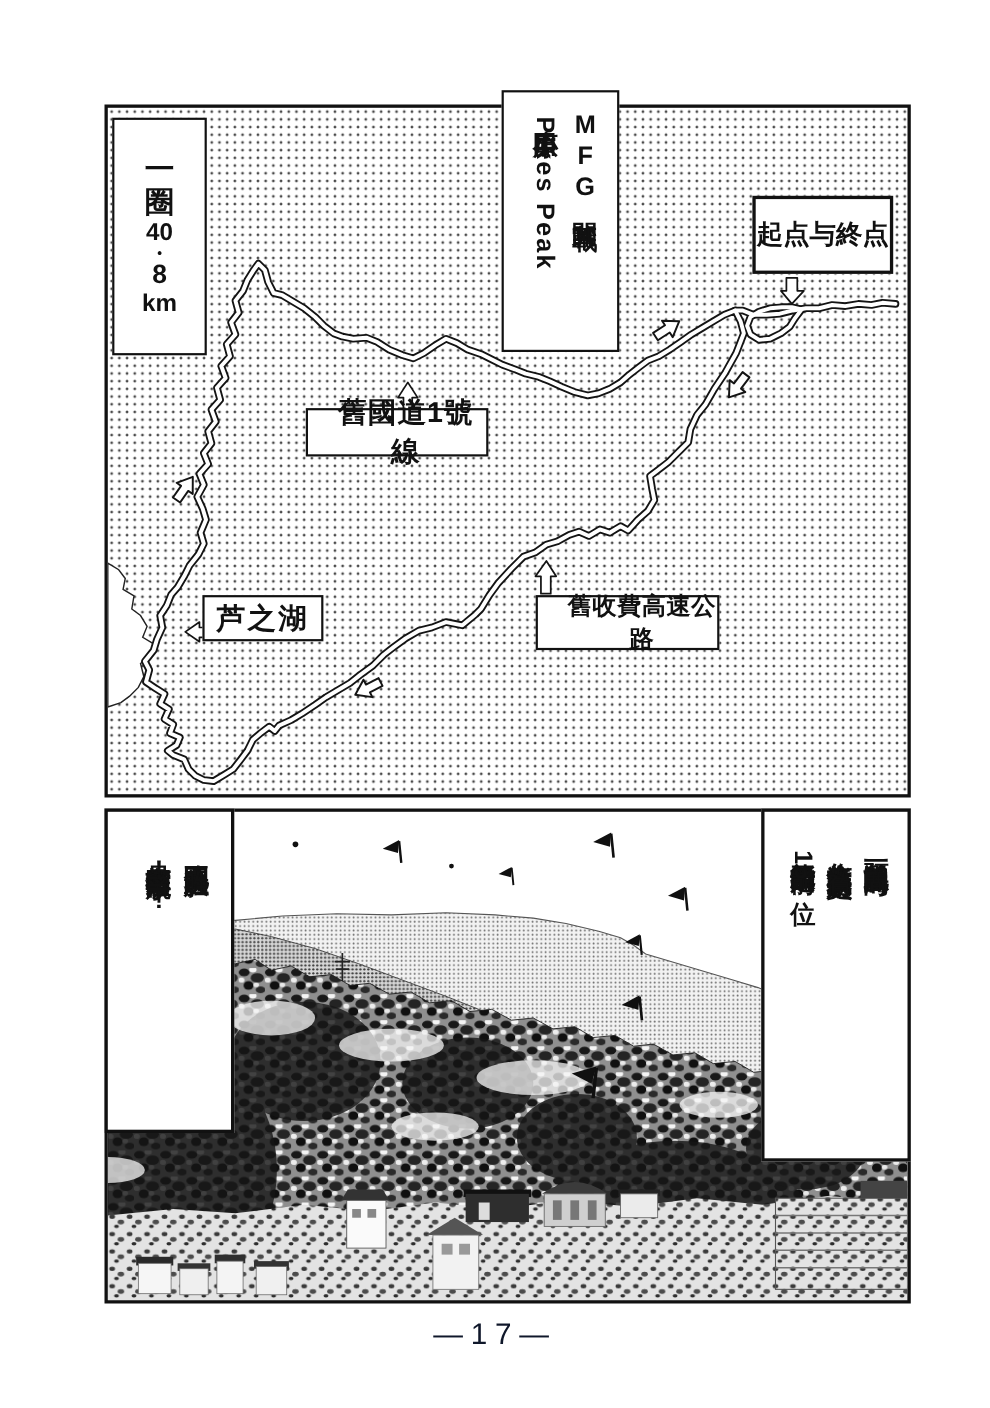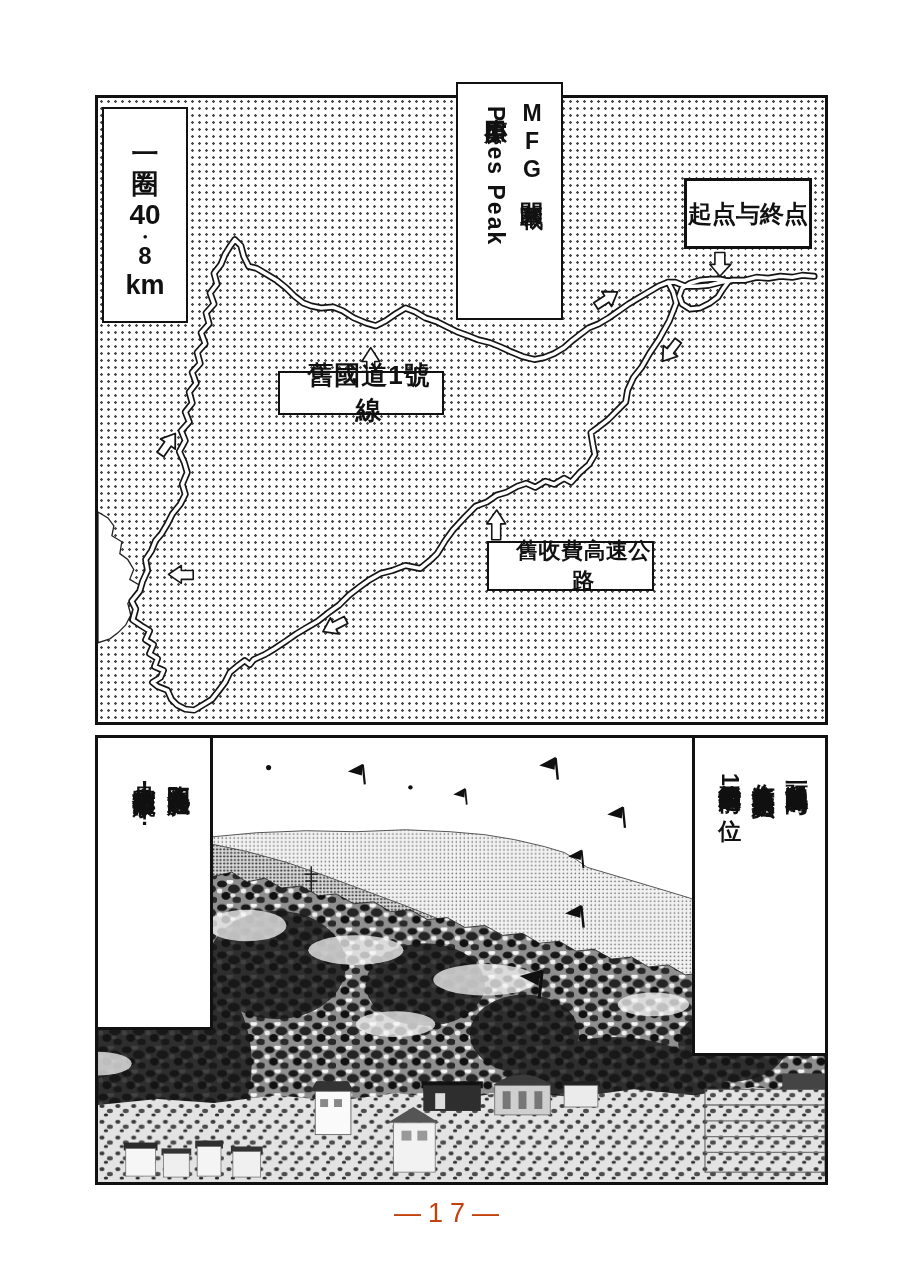--- a/index.html
+++ b/index.html
@@ -12,42 +12,42 @@
      background-size:7px 7px;}
   #photo-panel{left:95px;top:735px;width:733px;height:450px;overflow:hidden;}
   .panel svg{position:absolute;left:0;top:0;}
   .labelbox{position:absolute;background:#fff;border:2.5px solid #111;box-sizing:border-box;
      display:flex;align-items:center;justify-content:center;text-align:center;
      font-weight:700;z-index:5;}
   
   #lap-box{left:102px;top:107px;width:86px;height:216px;flex-direction:column;
      justify-content:flex-start;padding-top:30px;line-height:1.12;}
   #lap-box .ch{font-size:27px;}
-  #lap-box .ch:nth-child(3){font-size:28px;}
+  #lap-box .ch:nth-child(3){font-size:22px;}
   #lap-box .ch:nth-child(4){font-size:18px;line-height:.7;}
   #lap-box .ch:nth-child(5){font-size:24px;}
-  #lap-box .ch:nth-child(6){font-size:27px;}
+  #lap-box .ch:nth-child(6){font-size:22px;}
   
   .vbox{position:absolute;background:#fff;border:2.5px solid #111;box-sizing:border-box;
      writing-mode:vertical-rl;font-weight:700;z-index:6;overflow:hidden;}
   .vcol{display:block;}
   .upright{text-orientation:upright;}
   #mfg-box{left:456px;top:82px;width:107px;height:238px;padding:16px 12px 8px 8px;
      font-size:23px;line-height:1.55;letter-spacing:2px;}
   #left-box{left:95px;top:735px;width:118px;height:295px;border-width:3px;
      padding:30px 14px 8px 8px;font-size:23px;line-height:1.5;letter-spacing:1px;}
   #right-box{left:692px;top:735px;width:136px;height:321px;border-width:3px;
      padding:28px 12px 8px 8px;font-size:23px;line-height:1.45;letter-spacing:1px;}
   #start-box{left:684px;top:178px;width:128px;height:71px;border-width:3px;
      flex-direction:row;font-size:24px;line-height:1.3;}
   #route1-box{left:278px;top:371px;width:166px;height:44px;font-size:26px;letter-spacing:1px;padding-left:16px;}
   #lake-box{left:184px;top:541px;width:110px;height:42px;font-size:26px;letter-spacing:2px;}
   #toll-box{left:487px;top:541px;width:167px;height:50px;font-size:22px;letter-spacing:.5px;padding-left:26px;}
   #page-number{position:absolute;left:0;top:1198px;width:900px;text-align:center;
-     font-size:27px;letter-spacing:7px;color:#c2410c;font-weight:400;}
+     font-size:27px;letter-spacing:7px;color:#0f172a;font-weight:400;}
 </style>
 </head>
 <body>
 
 <div class="page">
 
   <div class="panel" id="map-panel">
     <svg width="727" height="624" viewBox="0 0 733 630" preserveAspectRatio="none">
 
       <path d="M0,418 L10,424 L16,432 L14,442 L24,448 L22,460 L30,466 L36,476 L32,486 L42,492
@@ -135,20 +135,21 @@
     <span class="vcol">小田原Pikes Peak</span>
   </div>
 
   <div class="labelbox" id="start-box">
     <div>起点</div>
     <div>与終点</div>
   </div>
 
   <div class="labelbox" id="route1-box">舊國道1號線</div>
 
+  <div class="labelbox" id="lake-box">芦之湖</div>
 
   <div class="labelbox" id="toll-box">舊收費高速公路</div>
 
   <div class="panel" id="photo-panel">
     <svg width="727" height="444" viewBox="0 0 733 450" preserveAspectRatio="none">
       <defs>
         <pattern id="pat-far" width="4" height="4" patternUnits="userSpaceOnUse">
           <rect width="4" height="4" fill="#f2f2f2"></rect>
           <circle cx="1.3" cy="1.3" r="0.85" fill="#6f6f6f"></circle>
         </pattern>

